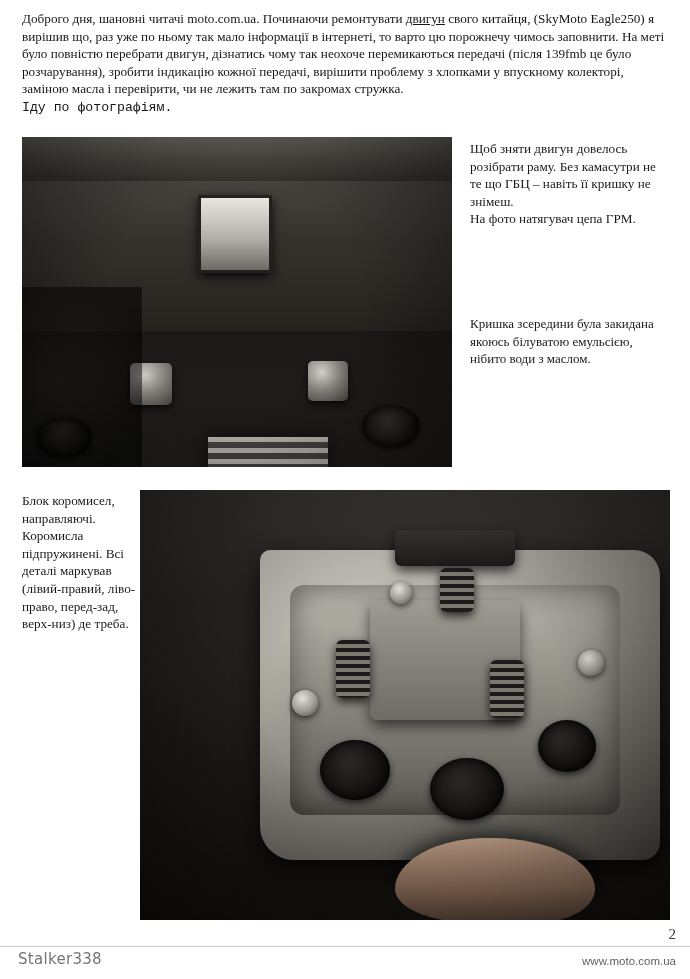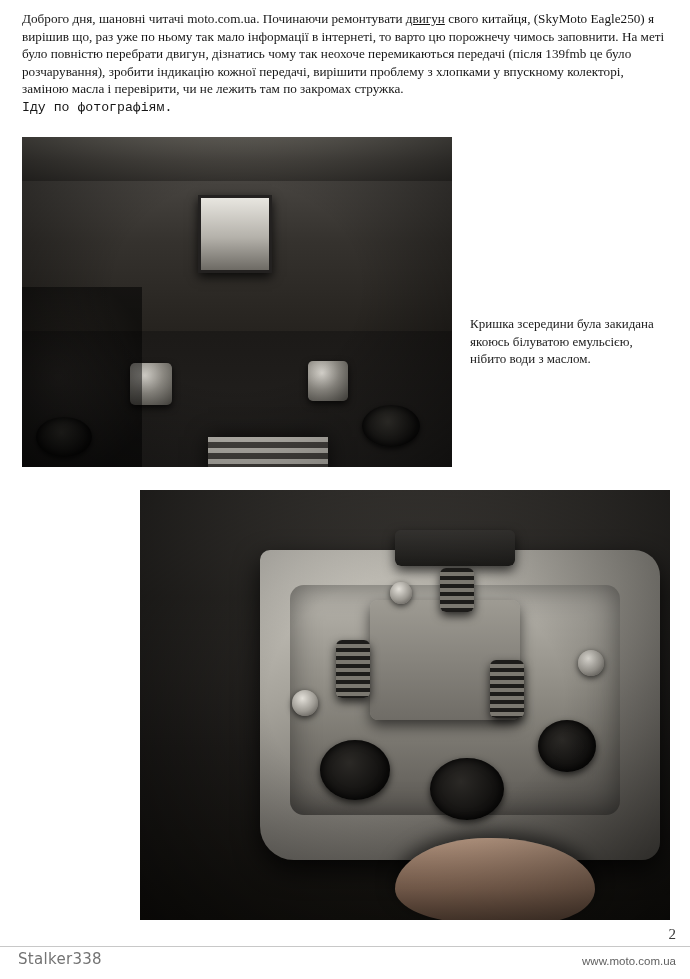--- a/index.html
+++ b/index.html
@@ -252,22 +252,25 @@
     <div class="p1-tensioner"></div>
     <div class="p1-nut" style="left:108px; top:226px; width:42px; height:42px;"></div>
     <div class="p1-nut" style="left:286px; top:224px; width:40px; height:40px;"></div>
 
     <div class="p1-hole" style="left:14px;  top:280px; width:56px; height:40px;"></div>
     <div class="p1-hole" style="left:340px; top:268px; width:58px; height:42px;"></div>
     <div class="p1-shadowL"></div>
     <div class="p1-vign"></div>
   </div>
 
+  <div class="cap-right-1" style="white-space:pre-line;">Щоб зняти двигун довелось розібрати раму. Без камасутри не те що ГБЦ – навіть її кришку не знімеш.
+На фото натягувач цепа ГРМ.</div>
   <div class="cap-right-2">Кришка зсередини була закидана якоюсь білуватою емульсією, нібито води з маслом.</div>
 
+  <div class="cap-left">Блок коромисел, направляючі. Коромисла підпружинені. Всі деталі маркував (лівий-правий, ліво-право, перед-зад, верх-низ) де треба.</div>
 
   <div class="photo2">
     <div class="p2-bg"></div>
     <div class="p2-head"></div>
     <div class="p2-head2"></div>
     <div class="p2-cam"></div>
     <div class="p2-rocker"></div>
     <div class="p2-spring" style="left:196px; top:150px;"></div>
     <div class="p2-spring" style="left:350px; top:170px;"></div>
     <div class="p2-spring" style="left:300px; top:78px; height:44px;"></div>

